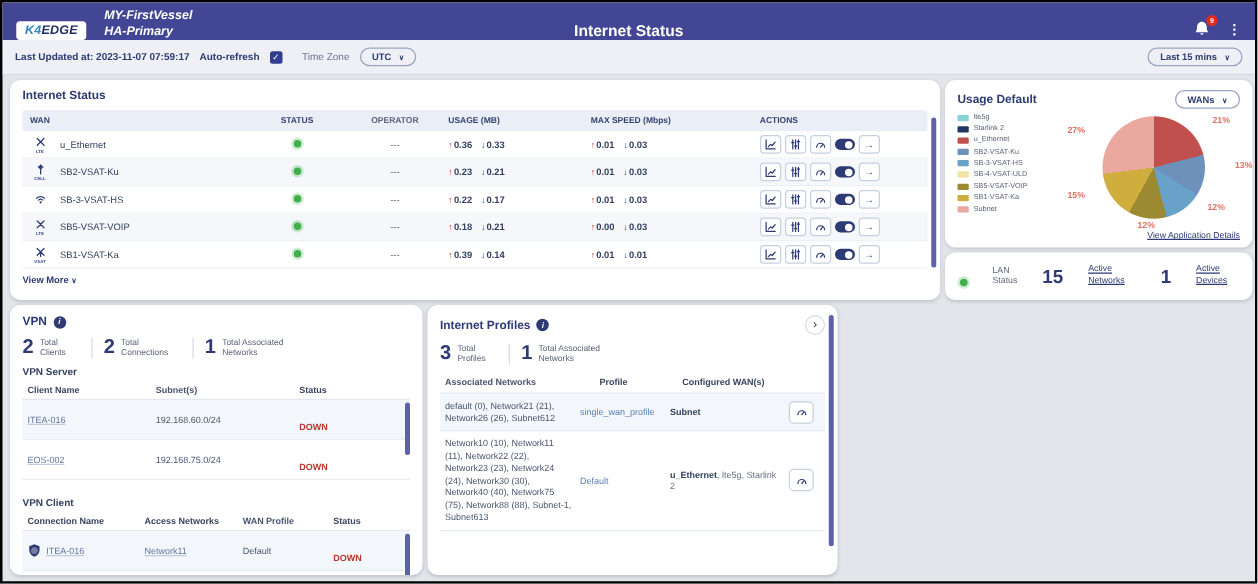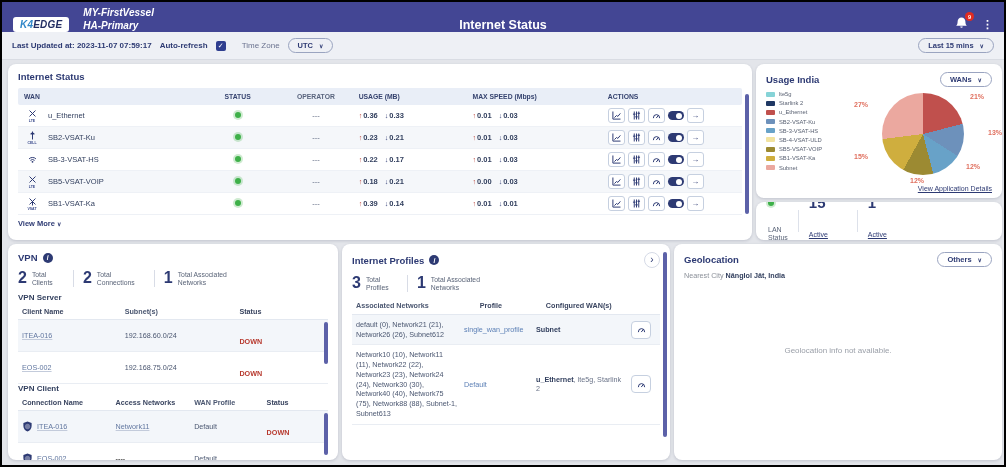--- a/index.html
+++ b/index.html
@@ -69,21 +69,21 @@
   .ltxt { font-size:5.8px; color:#5a6273; white-space:nowrap; }
   .pie-area { position:relative; flex:1; height:96px; }
   .pie { position:absolute; left:34px; top:2px; width:82px; height:82px; border-radius:50%; }
   .plabel { position:absolute; font-size:7px; font-weight:700; color:#e0705f; }
   .p0{ left:122px; top:2px; } .p1{ left:140px; top:38px; } .p2{ left:118px; top:72px; }
   .p3{ left:62px; top:86px; } .p4{ left:6px; top:62px; } .p5{ left:6px; top:10px; }
   .u-link { position:absolute; right:10px; bottom:6px; font-size:7px; color:#2d3a73; text-decoration:underline; cursor:pointer; }
 
   
   #p-lan { left:754px; top:142px; width:246px; height:38px; display:flex; align-items:center; padding:0 12px; gap:10px; }
-  .lan-grp { display:flex; align-items:flex-start; gap:20px;flex-direction:column; }
+  .lan-grp { display:flex; align-items:flex-end; gap:20px; }
   .lan-lbl { font-size:7px; color:#5a6478; line-height:1.2; }
   .lan-num { font-size:15px; font-weight:700; color:#2d3a73; }
   .lan-link { font-size:7px; color:#2d3a73; text-decoration:underline; line-height:1.25; width:38px; cursor:pointer; }
   .vdiv { width:1px; height:22px; background:#dde1ea; }
 
   
   #p-vpn { left:6px; top:184px; width:330px; height:216px; padding:8px 10px; }
   .t-row { display:flex; align-items:center; gap:5px; }
   .inf { width:10px; height:10px; border-radius:50%; background:#2d3a73; color:#fff; font-size:6.5px; font-weight:700; display:inline-flex; align-items:center; justify-content:center; font-style:italic; }
   .inf::before { content:"i"; }
@@ -383,21 +383,21 @@
               </button>
           </div>
         </div>
       </div>
       <div class="view-more chev"><span>View More</span> </div>
       <div class="vscroll" style="right:3px; top:30px; height:120px;"></div>
     </div>
 
     <div class="panel" id="p-usage">
       <div class="u-top">
-        <div class="p-title">Usage India</div>
+        <div class="p-title">Usage Default</div>
         <span class="pill chev">
             <span>WANs</span>
           </span>
       </div>
       <div class="u-body">
         <div class="legend">
           <div class="litem">
               <span class="sw" style="background: rgb(134, 211, 215);"></span>
               <span class="ltxt">lte5g</span>
             </div>
@@ -495,21 +495,21 @@
           <div class="vs-c2">192.168.60.0/24</div>
           <div class="vs-c3 down">DOWN</div>
         </div>
         <div class="mrow">
           <div class="vs-c1"><span class="linkish">EOS-002</span></div>
           <div class="vs-c2">192.168.75.0/24</div>
           <div class="vs-c3 down">DOWN</div>
         </div>
         <div class="vscroll" style="right:0; top:18px; height:42px;"></div>
       </div>
-      <div class="sub-title" style="margin-top:0;">VPN Client</div>
+      <div class="sub-title" style="margin-top:14px;">VPN Client</div>
       <div class="mini">
         <div class="mhead">
           <div class="vc-c1">Connection Name</div>
           <div class="vc-c2">Access Networks</div>
           <div class="vc-c3">WAN Profile</div>
           <div class="vc-c4">Status</div>
         </div>
         <div class="mrow">
           <div class="vc-c1">
               <svg class="shield" viewBox="0 0 12 12">
@@ -584,25 +584,15 @@
               <svg class="ai" viewBox="0 0 10 10">
                 <path class="s" d="M1.5 7.5a3.5 3.5 0 1 1 7 0"></path>
                 <path class="s" d="M5 7.5L7 5"></path>
               </svg>
             </button>
           </div>
       </div>
       <div class="vscroll" style="right:3px; top:8px; height:185px;"></div>
     </div>
 
-    <div class="panel" id="p-geo">
-      <div class="u-top">
-        <div class="p-title">Geolocation</div>
-        <span class="pill chev">
-            <span>Others</span>
-          </span>
-      </div>
-      <div class="geo-city"><span>Nearest City</span> <b>Nānglol Jāt, India</b></div>
-      <div class="geo-msg">Geolocation info not available.</div>
-    </div>
 
   </div>
 </div>
 
 </body></html>

